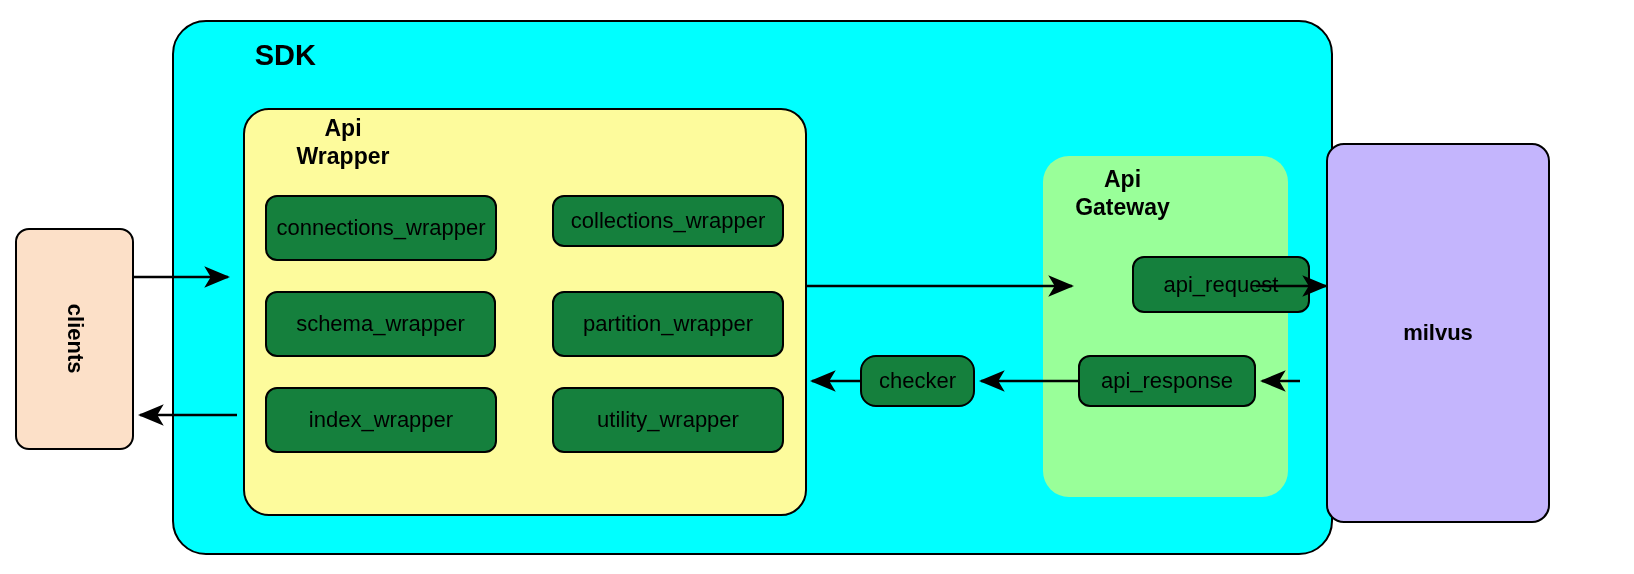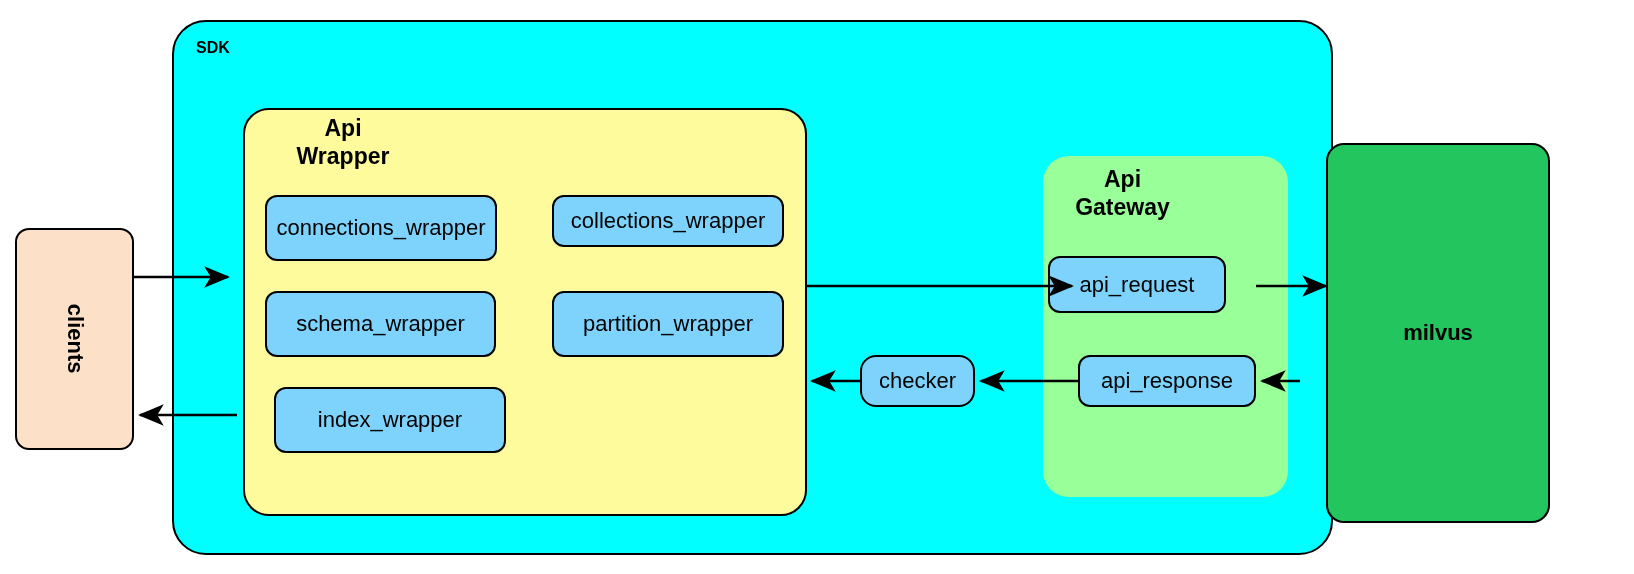--- a/index.html
+++ b/index.html
@@ -31,68 +31,68 @@
     color:#000000;
     text-align:center;
     line-height:1.22;
     white-space:pre-line;
   }
 
   #sdk-box{
     left:172px;top:20px;width:1161px;height:535px;
     background:#00FFFF;border-radius:34px;border:2px solid #000;
   }
-  #sdk-label{left:196px;top:38px;width:120px;font-size:16px;text-align:left;}
+  #sdk-label{left:196px;top:38px;width:120px;font-size:29px;text-align:right;}
 
   #api-wrapper-box{
     left:243px;top:108px;width:564px;height:408px;
     background:#FDFB9C;border-radius:26px;border:2px solid #000;
   }
   #api-wrapper-label{left:255px;top:114px;width:176px;font-size:23px;text-align:center;}
 
   #api-gateway-box{
     left:1043px;top:156px;width:245px;height:341px;
     background:#99FF99;border-radius:26px;border:none;
   }
   #api-gateway-label{left:1000px;top:165px;width:245px;font-size:23px;text-align:center;}
 
   
   .white-box{
-    background:#7dd3fc;
+    background:#15803d;
     border-radius:12px;
     font-size:22px;
     border:2px solid #000;
   }
 
   #clients-box{
     left:15px;top:228px;width:119px;height:222px;
     background:#FCE0C8;border-radius:14px;
   }
   #clients-label{
     transform:rotate(90deg);
     font-size:22px;font-weight:bold;white-space:nowrap;
   }
 
   #milvus-box{
     left:1326px;top:143px;width:224px;height:380px;
-    background:#22c55e;border-radius:18px;
+    background:#c4b5fd;border-radius:18px;
     font-size:22px;font-weight:bold;
   }
 
   #checker-box{left:860px;top:355px;width:115px;height:52px;border-radius:16px;}
 
-  #api-request-box{left:1048px;top:256px;width:178px;height:57px;}
+  #api-request-box{left:1132px;top:256px;width:178px;height:57px;}
   #api-response-box{left:1078px;top:355px;width:178px;height:52px;align-items:center;}
 
   
   #connections-wrapper{left:265px;top:195px;width:232px;height:66px;}
   #collections-wrapper{left:552px;top:195px;width:232px;height:52px;}
   #schema-wrapper    {left:265px;top:291px;width:231px;height:66px;}
   #partition-wrapper {left:552px;top:291px;width:232px;height:66px;}
-  #index-wrapper     {left:265px;top:387px;width:232px;height:66px;margin-left:9px;}
+  #index-wrapper     {left:265px;top:387px;width:232px;height:66px;}
   #utility-wrapper   {left:552px;top:387px;width:232px;height:66px;}
 
   
   #arrow-layer{position:absolute;left:0;top:0;width:1634px;height:574px;pointer-events:none;}
 </style>
 </head>
 <body>
 
 <div id="canvas">
 
@@ -114,20 +114,23 @@
     <span>collections_wrapper</span>
   </div>
   <div class="node white-box" id="schema-wrapper">
     <span>schema_wrapper</span>
   </div>
   <div class="node white-box" id="partition-wrapper">
     <span>partition_wrapper</span>
   </div>
   <div class="node white-box" id="index-wrapper">
     <span>index_wrapper</span>
+  </div>
+  <div class="node white-box" id="utility-wrapper">
+    <span>utility_wrapper</span>
   </div>
 
   <div class="node white-box" id="checker-box">
     <span>checker</span>
   </div>
 
   <div class="node white-box" id="api-request-box">
     <span>api_request</span>
   </div>
   <div class="node white-box" id="api-response-box">

